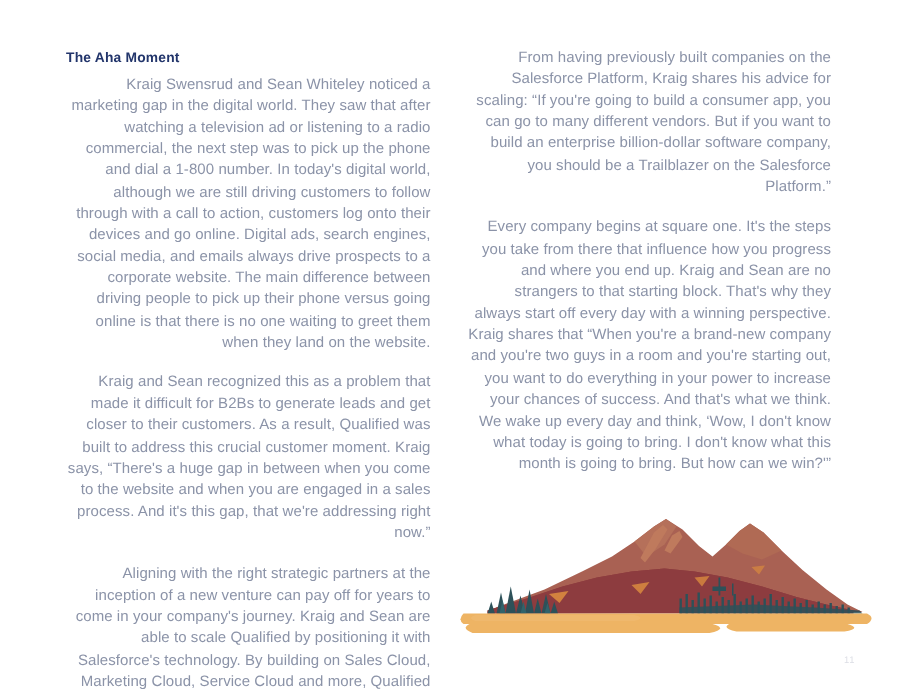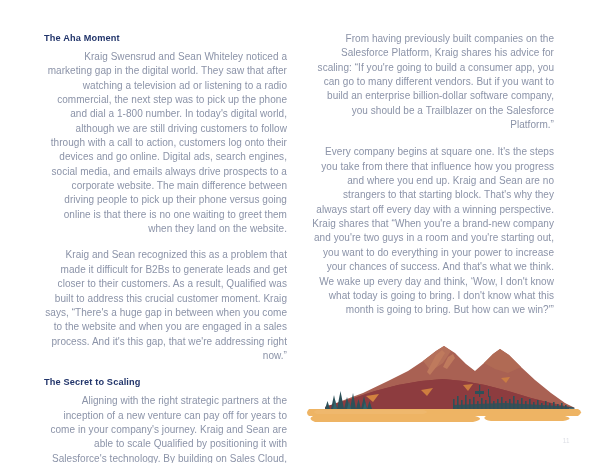--- a/index.html
+++ b/index.html
@@ -86,21 +86,20 @@
 
     <div class="col">
 
       <div class="block">
         <h2 class="section-heading">The Aha Moment</h2>
         <p class="body-text">Kraig Swensrud and Sean Whiteley noticed a marketing gap in the digital world. They saw that after watching a television ad or listening to a radio commercial, the next step was to pick up the phone and dial a 1-800 number. In today's digital world, although we are still driving customers to follow through with a call to action, customers log onto their devices and go online. Digital ads, search engines, social media, and emails always drive prospects to a corporate website. The main difference between driving people to pick up their phone versus going online is that there is no one waiting to greet them when they land on the website.</p>
         <p class="body-text">Kraig and Sean recognized this as a problem that made it difficult for B2Bs to generate leads and get closer to their customers. As a result, Qualified was built to address this crucial customer moment. Kraig says, “There's a huge gap in between when you come to the website and when you are engaged in a sales process. And it's this gap, that we're addressing right now.”</p>
       </div>
 
       <div class="block">
-        <h2 class="section-heading">The Secret to Scaling</h2>
         <p class="body-text">Aligning with the right strategic partners at the inception of a new venture can pay off for years to come in your company's journey. Kraig and Sean are able to scale Qualified by positioning it with Salesforce's technology. By building on Sales Cloud, Marketing Cloud, Service Cloud and more, Qualified is able to grow everywhere Salesforce continues to grow.</p>
       </div>
 
     </div>
 
     <div class="col">
 
       <div class="block">
         <p class="body-text">From having previously built companies on the Salesforce Platform, Kraig shares his advice for scaling: “If you're going to build a consumer app, you can go to many different vendors. But if you want to build an enterprise billion-dollar software company, you should be a Trailblazer on the Salesforce Platform.”</p>
       </div>

